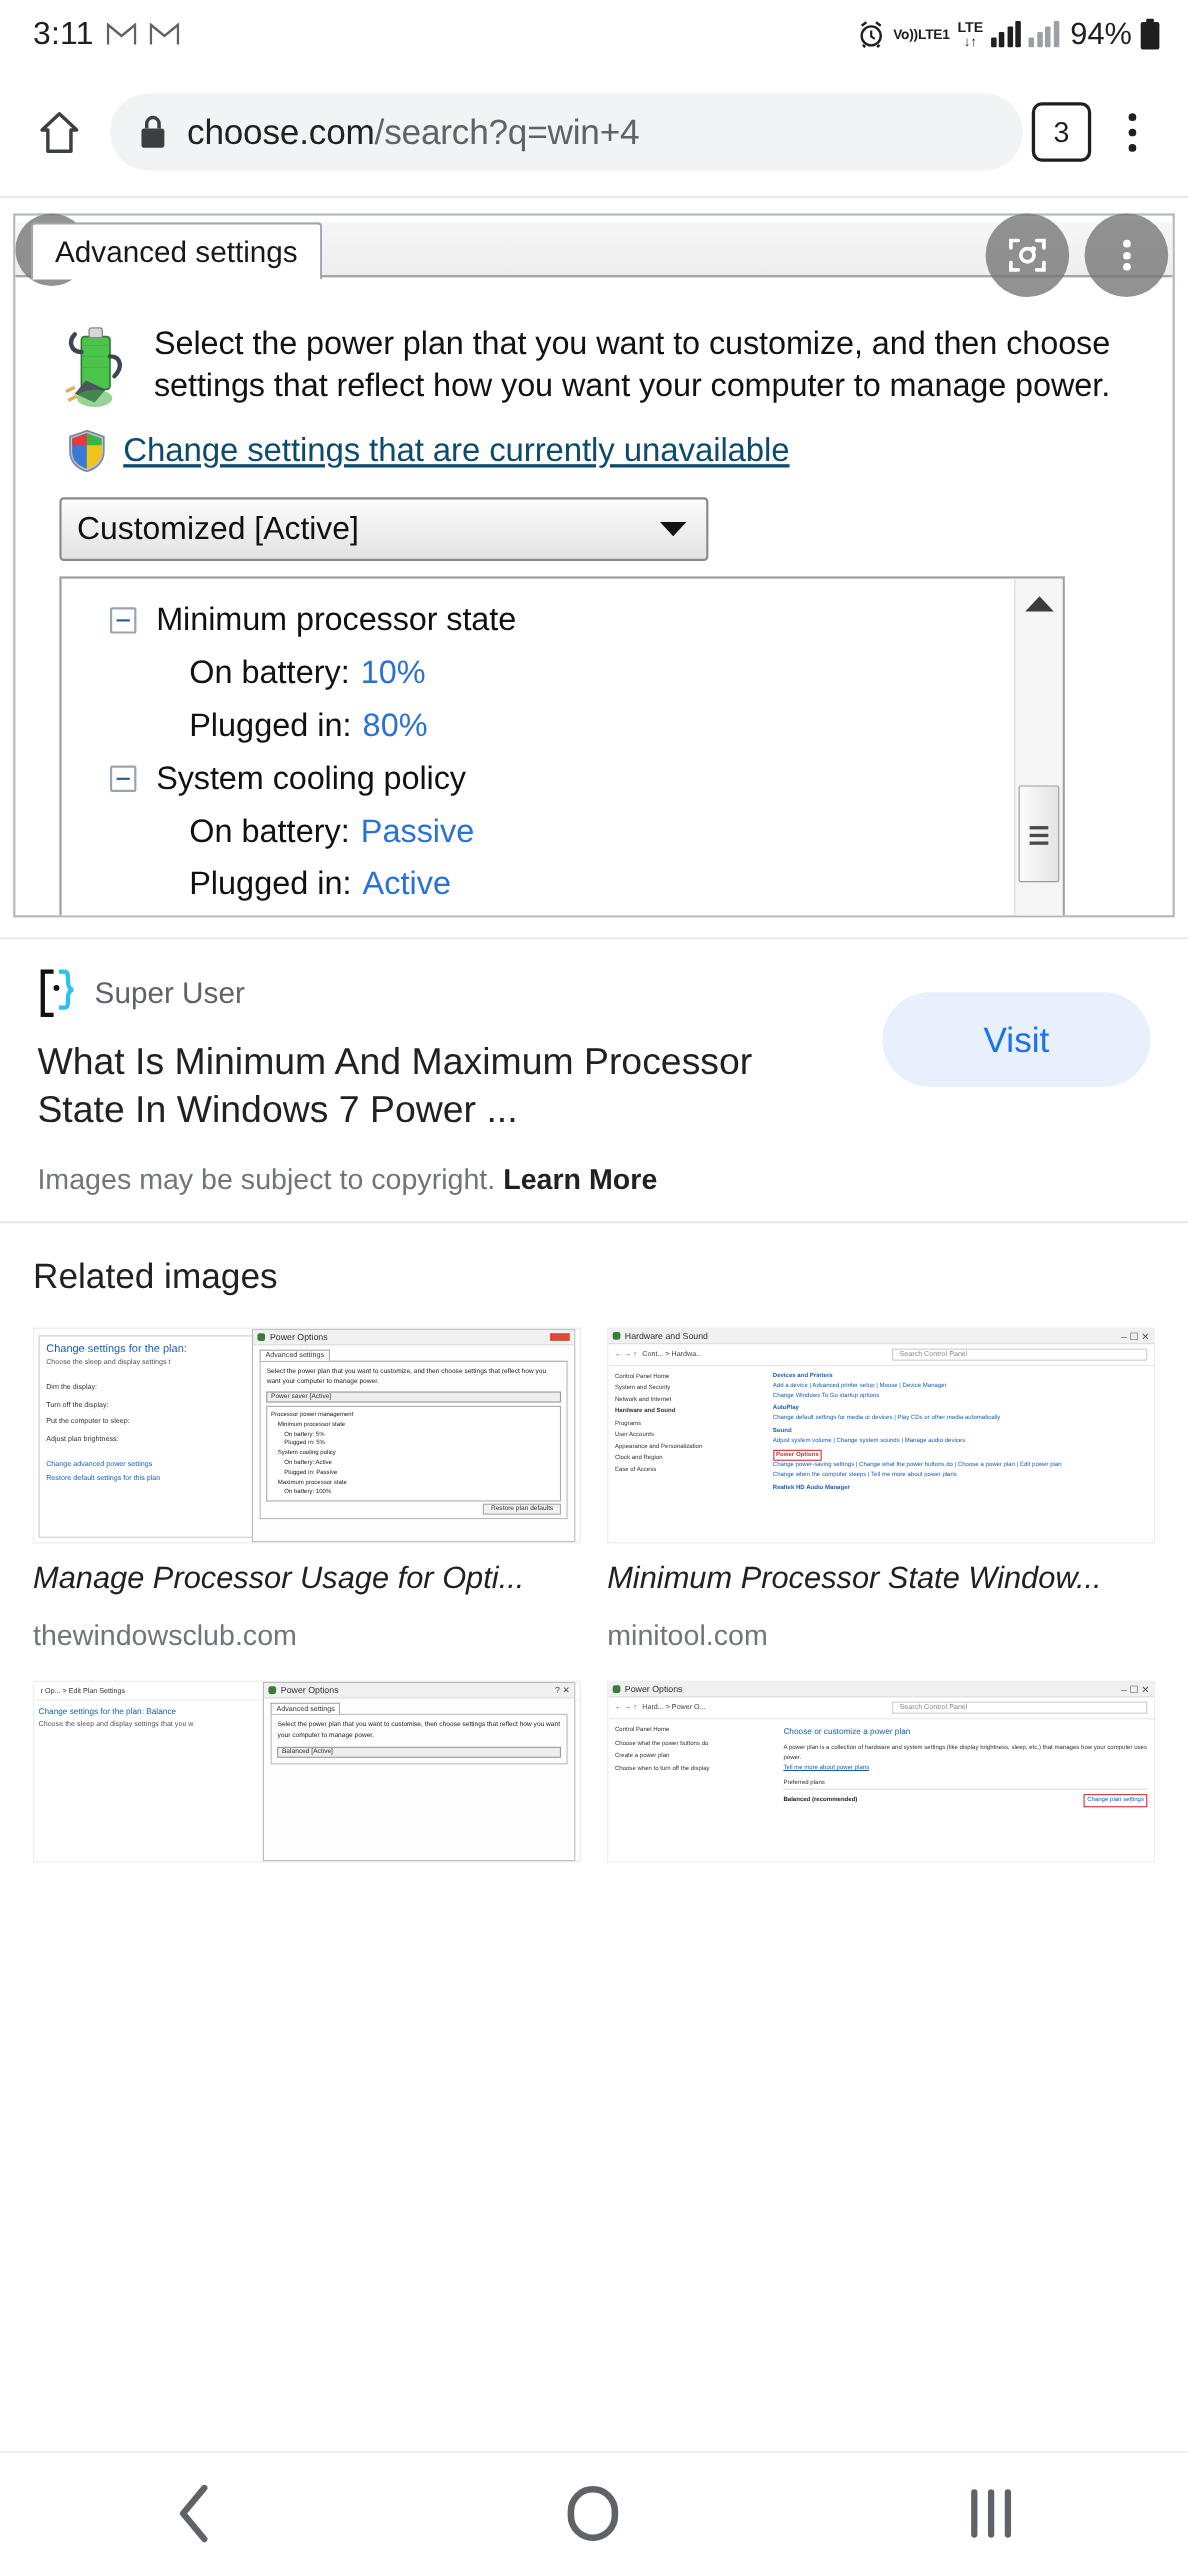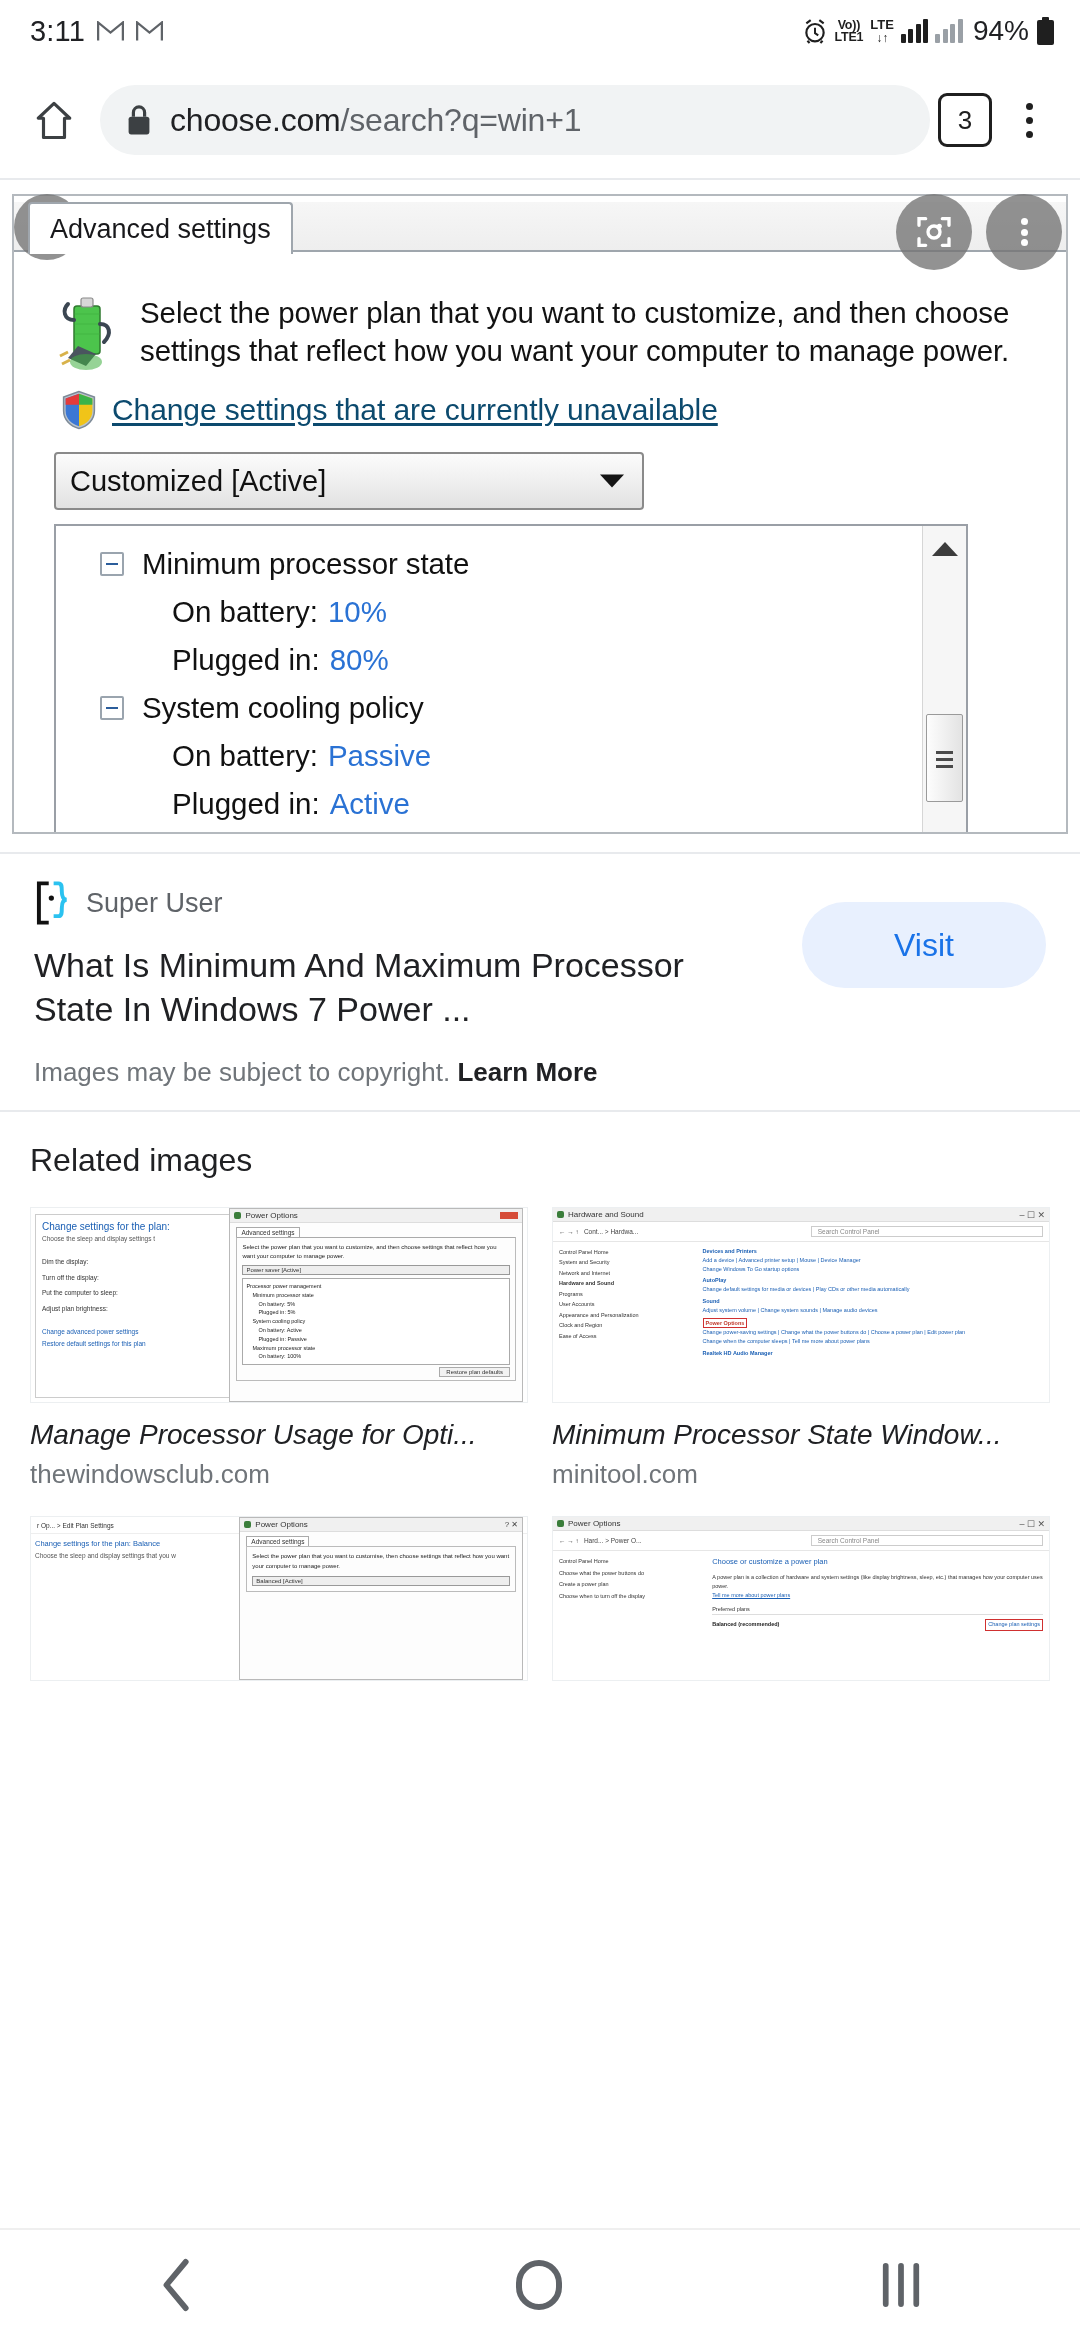--- a/index.html
+++ b/index.html
@@ -18,21 +18,21 @@
     padding: 0 26px 0 30px;
     background: #ffffff;
     color: #1f1f1f;
   }
   .sb-left { display: flex; align-items: center; gap: 12px; }
   .sb-time { font-size: 29px; font-weight: 400; letter-spacing: .2px; color:#202124; }
   .sb-right { margin-left: auto; display: flex; align-items: center; gap: 7px; }
   .gm-icon { width: 27px; height: 21px; display:block; }
   .alarm-icon { width: 26px; height: 26px; display:block; }
   .volte-box {
-    display:flex; flex-direction:column; align-items:center;
+    display:flex; align-items:center;
     line-height: 1; font-size: 12px; font-weight:700; letter-spacing:-.2px;
   }
   .volte-box .l1 { font-size: 12.5px; }
   .volte-box .l2 { font-size: 12.5px; }
   .lte-box {
     display:flex; flex-direction:column; align-items:center;
     line-height: 1.05; font-size: 13px; font-weight: 700;
   }
   .lte-box .arrows { font-size: 12px; font-weight: 400; }
   .bars { display:flex; align-items:flex-end; gap:2.5px; height:24px; }
@@ -219,21 +219,21 @@
   .rel-grid { display:grid; grid-template-columns: 1fr 1fr; gap: 14px 24px;}
   .rel-card { }
   .rel-thumb {
     width: 100%; height: 196px; background:#f1f3f4; overflow:hidden;
     position:relative; border:1px solid #eceff1;
   }
   .rel-cap {
     font-size: 28px; color:#202124; margin-top: 16px;
     white-space: nowrap; overflow:hidden; text-overflow: ellipsis; font-style: italic;
   }
-  .rel-dom { font-size: 26px; color:#70757a; margin-top: 8px;}
+  .rel-dom { font-size: 26px; color:#70757a; margin-top: 20px;}
   .rel-row2 .rel-thumb { height: 165px; }
 
   
   .mockwin { position:absolute; inset:0; background:#fff; font-size: 7px; color:#333;}
   .mock-title { height: 14px; background:#f0f0f0; border-bottom:1px solid #ddd;
     display:flex; align-items:center; padding:0 4px; gap:4px; font-size:8px;}
   .dotg { width:7px;height:7px;border-radius:2px;background:#3a7d3a;display:inline-block;}
   .mlink { color:#1a5fb4; font-size:10px; }
 
   
@@ -296,21 +296,21 @@
   <div class="home-btn">
     <svg width="42" height="44" viewBox="0 0 24 24">
       <path d="M12 2.5L3 11h3v11h12V11h3z" fill="none" stroke="#3c4043" stroke-width="1.8" stroke-linejoin="round"></path>
     </svg>
   </div>
   <div class="url-pill">
     <svg class="lock-icon" width="26" height="32" viewBox="0 0 16 20">
       <rect x="1.5" y="8" width="13" height="11" rx="1.6" fill="#3c4043"></rect>
       <path d="M4.5 8V5.3a3.5 3.5 0 017 0V8" fill="none" stroke="#3c4043" stroke-width="2"></path>
     </svg>
-    <span class="url-text"><span>choose.com</span><span class="dim">/search?q=win+1</span></span>
+    <span class="url-text"><span>choose.com</span><span class="dim">/search?q=win+4</span></span>
   </div>
   <div class="tabcount">3</div>
   <div class="kebab">
       <span></span>
       <span></span>
       <span></span>
     </div>
 </div>
 
 <div class="viewer">

